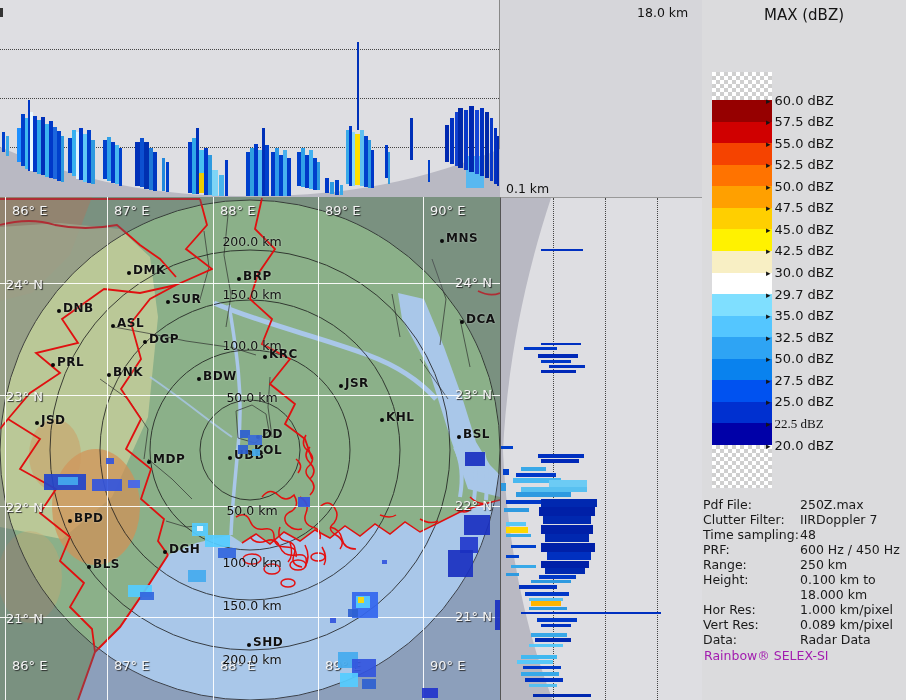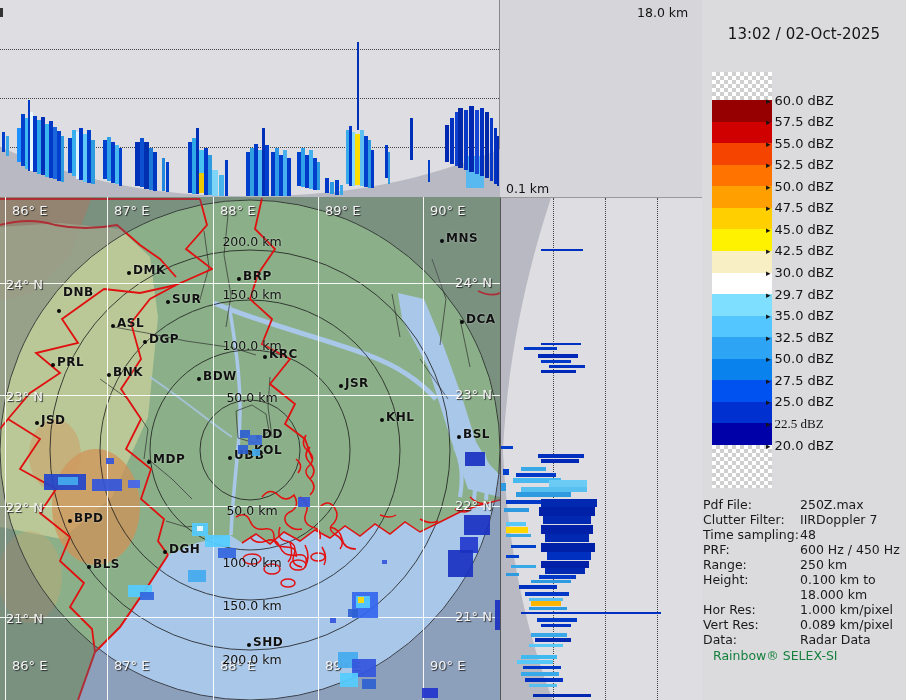--- a/index.html
+++ b/index.html
@@ -30,21 +30,21 @@
   .leg-title{position:absolute;width:100%;text-align:center;color:#141414;font-size:15px;}
   .checker,.cbband{position:absolute;left:10px;width:60px;}
   .checker{background-color:#fff;background-image:
     linear-gradient(45deg,#cfcfcf 25%,transparent 25%,transparent 75%,#cfcfcf 75%),
     linear-gradient(45deg,#cfcfcf 25%,transparent 25%,transparent 75%,#cfcfcf 75%);
     background-position:0 0,4px 4px;background-size:8px 8px;}
   .cblab{position:absolute;left:64px;font-size:13px;color:#141414;white-space:nowrap;}
   .cblab::before{content:"\25B8";font-size:9px;margin-right:4px;position:relative;top:-1px;}
   .meta-row{position:absolute;left:1px;width:200px;height:15px;font-size:12.5px;color:#1a1a1a;white-space:nowrap;}
   .meta-l{display:inline-block;width:97px;}
-  #credit{position:absolute;left:11px;font-size:12.5px;color:#15803d;text-align:right;}
+  #credit{position:absolute;left:2px;font-size:12.5px;color:#a21caf;text-align:right;}
   .gap-lab{position:absolute;font-size:12.5px;color:#111;}
 </style>
 </head>
 <body>
 
 <div id="root">
 
   <div id="top-panel" class="abs">
     <div class="hgrid" style="top:49px"></div>
     <div class="hgrid" style="top:98px"></div>
@@ -265,21 +265,21 @@
         <div class="ringlab" style="left: 252px; top: 358px;">100.0 km</div>
         <div class="ringlab" style="left: 252px; top: 401px;">150.0 km</div>
         <div class="ringlab" style="left: 252px; top: 455px;">200.0 km</div>
         <div class="citydot" style="left: 127px; top: 74px;"></div>
         <div class="citylab" style="left: 133px; top: 66px;">DMK</div>
         <div class="citydot" style="left: 237px; top: 80px;"></div>
         <div class="citylab" style="left: 243px; top: 72px;">BRP</div>
         <div class="citydot" style="left: 166px; top: 103px;"></div>
         <div class="citylab" style="left: 172px; top: 95px;">SUR</div>
         <div class="citydot" style="left: 57px; top: 112px;"></div>
-        <div class="citylab" style="left: 63px; top: 88px;">DNB</div>
+        <div class="citylab" style="left: 63px; top: 104px;">DNB</div>
         <div class="citydot" style="left: 111px; top: 127px;"></div>
         <div class="citylab" style="left: 117px; top: 119px;">ASL</div>
         <div class="citydot" style="left: 143px; top: 143px;"></div>
         <div class="citylab" style="left: 149px; top: 135px;">DGP</div>
         <div class="citydot" style="left: 51px; top: 166px;"></div>
         <div class="citylab" style="left: 57px; top: 158px;">PRL</div>
         <div class="citydot" style="left: 107px; top: 176px;"></div>
         <div class="citylab" style="left: 113px; top: 168px;">BNK</div>
         <div class="citydot" style="left: 197px; top: 180px;"></div>
         <div class="citylab" style="left: 203px; top: 172px;">BDW</div>
@@ -413,21 +413,21 @@
         <div class="hbar" style="left: 16px; top: 462px; width: 36px; height: 4px; background: rgb(88, 200, 248);"></div>
         <div class="hbar" style="left: 22px; top: 468px; width: 38px; height: 3px; background: rgb(0, 56, 200);"></div>
         <div class="hbar" style="left: 20px; top: 474px; width: 38px; height: 4px; background: rgb(56, 168, 232);"></div>
         <div class="hbar" style="left: 24px; top: 480px; width: 38px; height: 4px; background: rgb(0, 48, 192);"></div>
         <div class="hbar" style="left: 28px; top: 486px; width: 28px; height: 3px; background: rgb(88, 192, 240);"></div>
         <div class="hbar" style="left: 32px; top: 496px; width: 58px; height: 3px; background: rgb(0, 40, 176);"></div>
       </div>
   </div>
 
   <div id="legend" class="abs">
-    <div class="leg-title" style="top:25px">13:02 / 02-Oct-2025</div>
+    <div class="leg-title" style="top:6px">MAX (dBZ)</div>
     <div class="checker" style="top:72px;height:28px"></div>
     <div id="colorbar" class="abs" style="left:0;top:0;width:204px;height:0">
         <div class="cbband" style="top: 100px; height: 22.06px; background: rgb(150, 0, 0);"></div>
         <div class="cbband" style="top: 121.6px; height: 22.06px; background: rgb(208, 0, 0);"></div>
         <div class="cbband" style="top: 143.1px; height: 22.06px; background: rgb(245, 67, 0);"></div>
         <div class="cbband" style="top: 164.7px; height: 22.06px; background: rgb(255, 115, 0);"></div>
         <div class="cbband" style="top: 186.2px; height: 22.06px; background: rgb(255, 160, 0);"></div>
         <div class="cbband" style="top: 207.8px; height: 22.06px; background: rgb(255, 207, 0);"></div>
         <div class="cbband" style="top: 229.4px; height: 22.06px; background: rgb(255, 242, 0);"></div>
         <div class="cbband" style="top: 250.9px; height: 22.06px; background: rgb(248, 239, 196);"></div>

